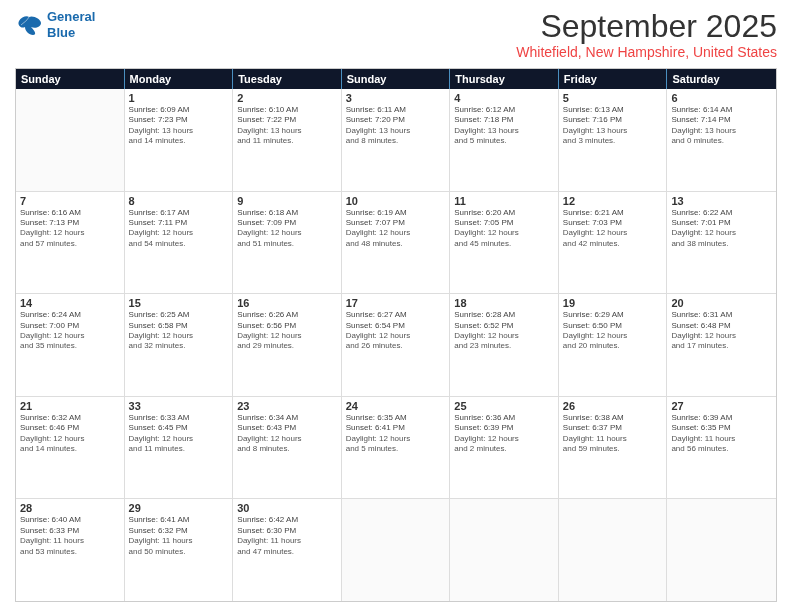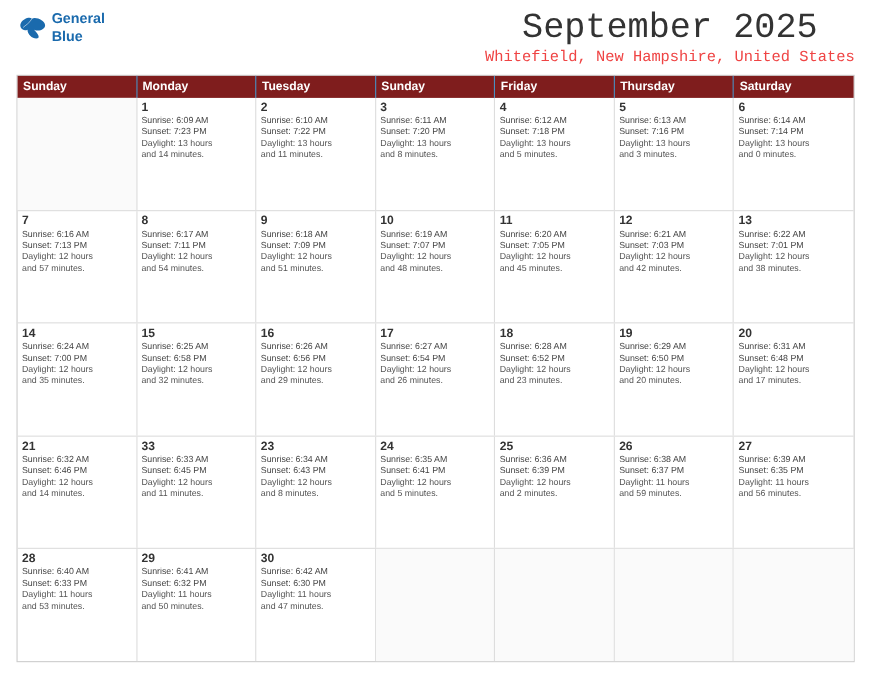--- a/index.html
+++ b/index.html
@@ -35,22 +35,21 @@
       line-height: 1.2;
     }
     .logo-text span {
       color: #1a6aad;
     }
     .logo-bird {
       width: 28px;
       height: 24px;
     }
     .title-block {
-      text-align: center;
-      font-family: Liberation Mono, monospace;
+      text-align: right;
     }
     .month-title {
       font-size: 32px;
       font-weight: normal;
       color: #333;
       line-height: 1;
     }
     .location {
       font-size: 14px;
       color: #ef4444;
@@ -58,21 +57,21 @@
     }
     .calendar {
       flex: 1;
       display: flex;
       flex-direction: column;
       border: 1px solid #ccc;
     }
     .cal-header {
       display: grid;
       grid-template-columns: repeat(7, 1fr);
-      background: #7f1d1d;
+      background: #0f172a;
     }
     .cal-header-cell {
       color: #fff;
       font-size: 11px;
       font-weight: bold;
       padding: 4px 5px;
       text-align: left;
       border-right: 1px solid #4a8fc0;
     }
     .cal-header-cell:last-child { border-right: none; }
@@ -135,22 +134,22 @@
       <div class="location">Whitefield, New Hampshire, United States</div>
     </div>
   </div>
 
   <div class="calendar">
     <div class="cal-header">
     <div class="cal-header-cell">Sunday</div>
         <div class="cal-header-cell">Monday</div>
         <div class="cal-header-cell">Tuesday</div>
         <div class="cal-header-cell">Sunday</div>
+        <div class="cal-header-cell">Thursday</div>
         <div class="cal-header-cell">Friday</div>
-        <div class="cal-header-cell">Thursday</div>
         <div class="cal-header-cell">Saturday</div>
       </div>
     <div class="cal-body">
     <div class="cal-row">
           <div class="cal-cell empty"></div>
           <div class="cal-cell">
             <div class="day-num">1</div>
             <div class="cell-line">Sunrise: 6:09 AM</div>
             <div class="cell-line">Sunset: 7:23 PM</div>
             <div class="cell-line daylight">Daylight: 13 hours</div>

